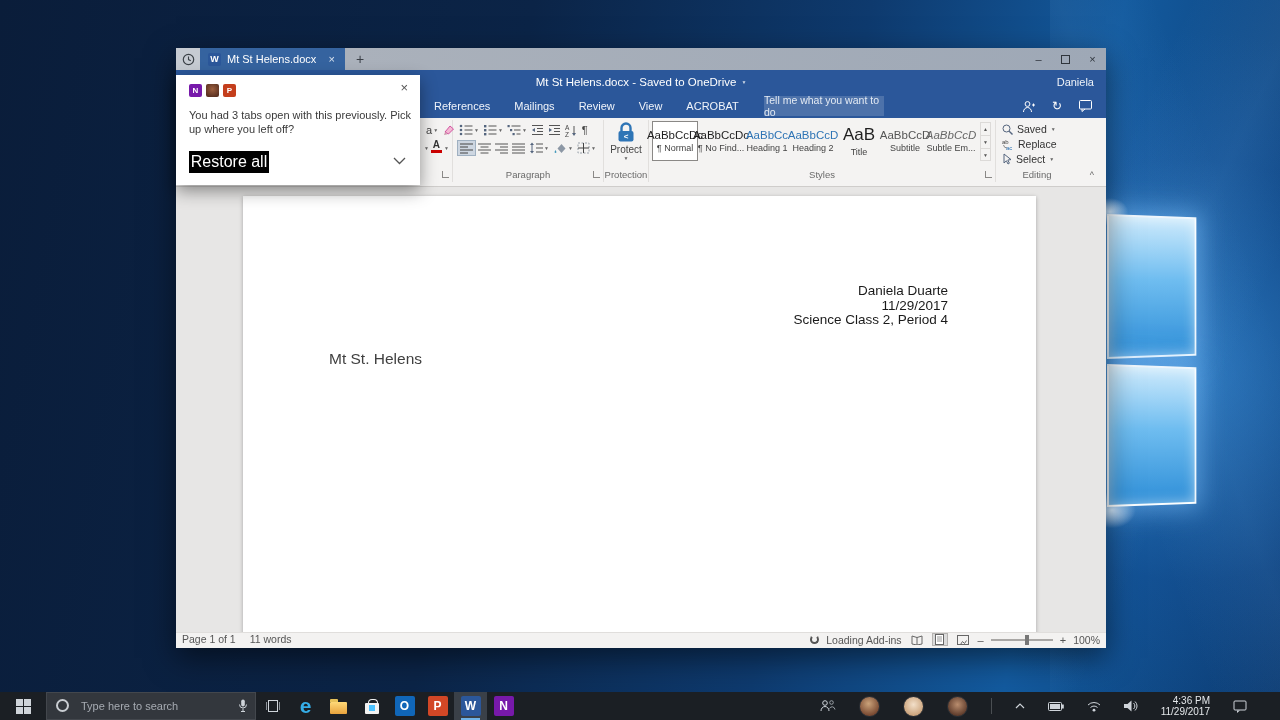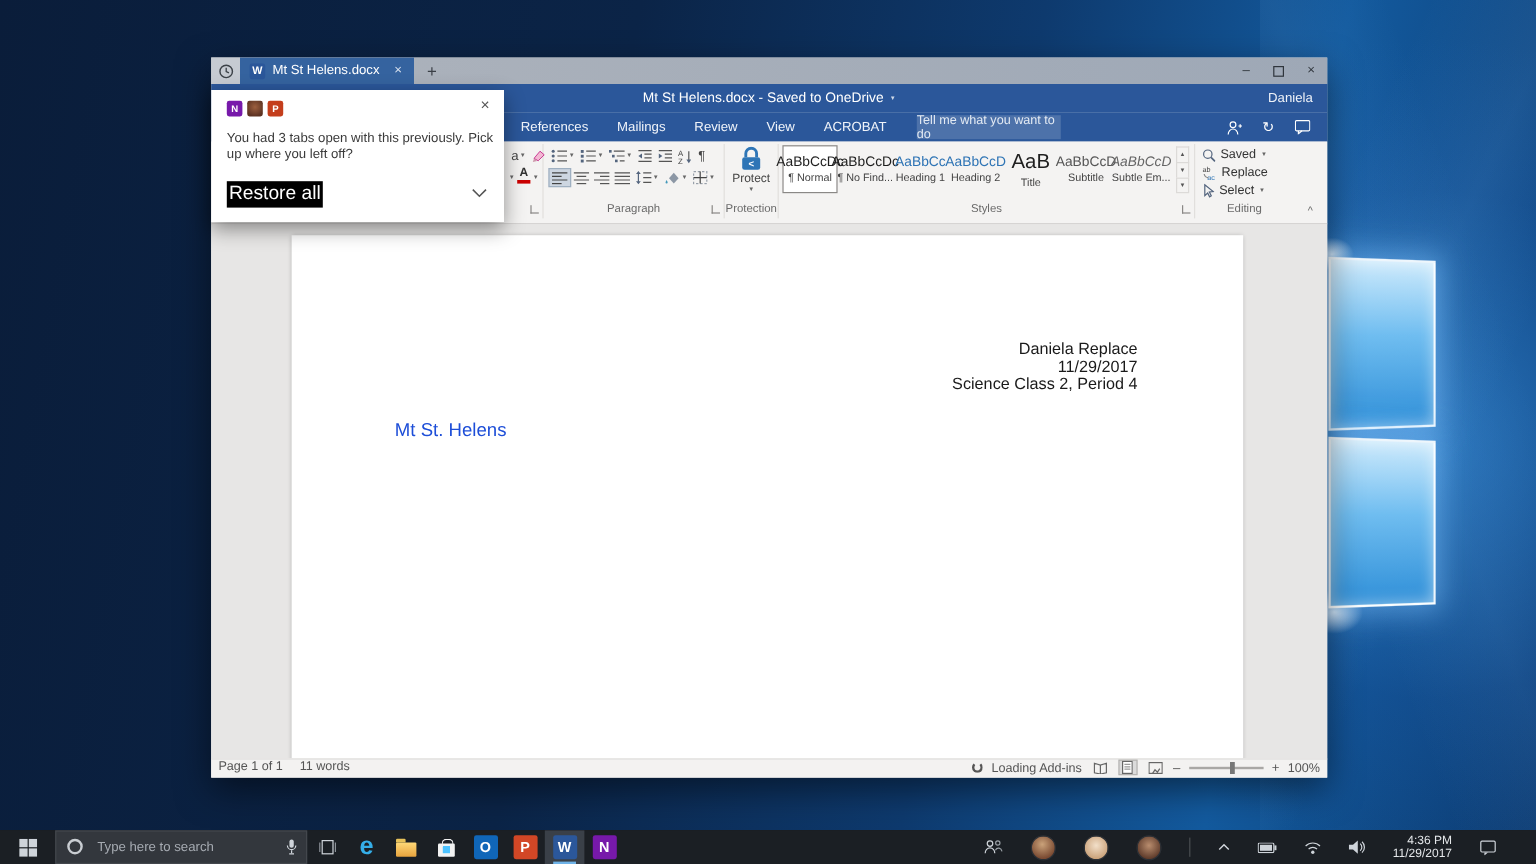--- a/index.html
+++ b/index.html
@@ -93,21 +93,21 @@
   .stylescroll span { height:13px; display:flex; align-items:center; justify-content:center; font-size:5px; color:#555; border:1px solid #dcdad8; border-bottom:none; }
   .stylescroll span:last-child { border-bottom:1px solid #dcdad8; }
 
   .editrow { position:absolute; left:6px; display:flex; align-items:center; gap:4px; font-size:10.5px; color:#333; }
   .collapse-chev { position:absolute; right:12px; bottom:6px; font-size:9px; color:#666; }
 
   .docarea { position:absolute; left:0; top:139px; width:100%; height:445px; background:#e7e6e5; overflow:hidden; }
   .page { position:absolute; left:67px; top:9px; width:793px; height:460px; background:#fff;
     box-shadow:0 1px 4px rgba(0,0,0,.28); }
   .byline { position:absolute; top:88px; right:88px; text-align:right; font-size:13.5px; line-height:14.5px; color:#1a1a1a; }
-  .docheading { position:absolute; top:154px; left:86px; font-size:15.5px; color:#1d4ed8; }
+  .docheading { position:absolute; top:154px; left:86px; font-size:15.5px; color:#404040; }
 
   .statusbar { position:absolute; left:0; bottom:0; width:100%; height:16px; background:#f3f2f1; border-top:1px solid #e0dedc;
     display:flex; align-items:flex-start; font-size:10.5px; color:#555; }
   .sb-left { display:flex; gap:14px; padding-left:6px; }
   .sb-right { margin-left:auto; display:flex; align-items:center; gap:7px; padding-right:6px; }
   .spinner { width:9px; height:9px; border:2px solid #555; border-top-color:transparent; border-radius:50%; }
   .vbtn { width:16px; height:13px; display:flex; align-items:center; justify-content:center; }
   .vbtn.sel { background:#dbdbdb; border:1px solid #b5b3b1; }
   .zoomtrack { position:relative; width:62px; height:2px; background:#a9a7a5; }
   .zoomthumb { position:absolute; left:34px; top:-4px; width:4px; height:10px; background:#777; }
@@ -492,21 +492,21 @@
         </div>
         <span class="glabel">Editing</span>
       </div>
 
       <span class="collapse-chev">^</span>
     </div>
 
     <div class="docarea">
       <div class="page">
         <div class="byline">
-          <div>Daniela Replace</div>
+          <div>Daniela Duarte</div>
           <div>11/29/2017</div>
           <div>Science Class 2, Period 4</div>
         </div>
         <div class="docheading">Mt St. Helens</div>
       </div>
     </div>
 
     <div class="statusbar">
       <div class="sb-left">
         <span>Page 1 of 1</span>

